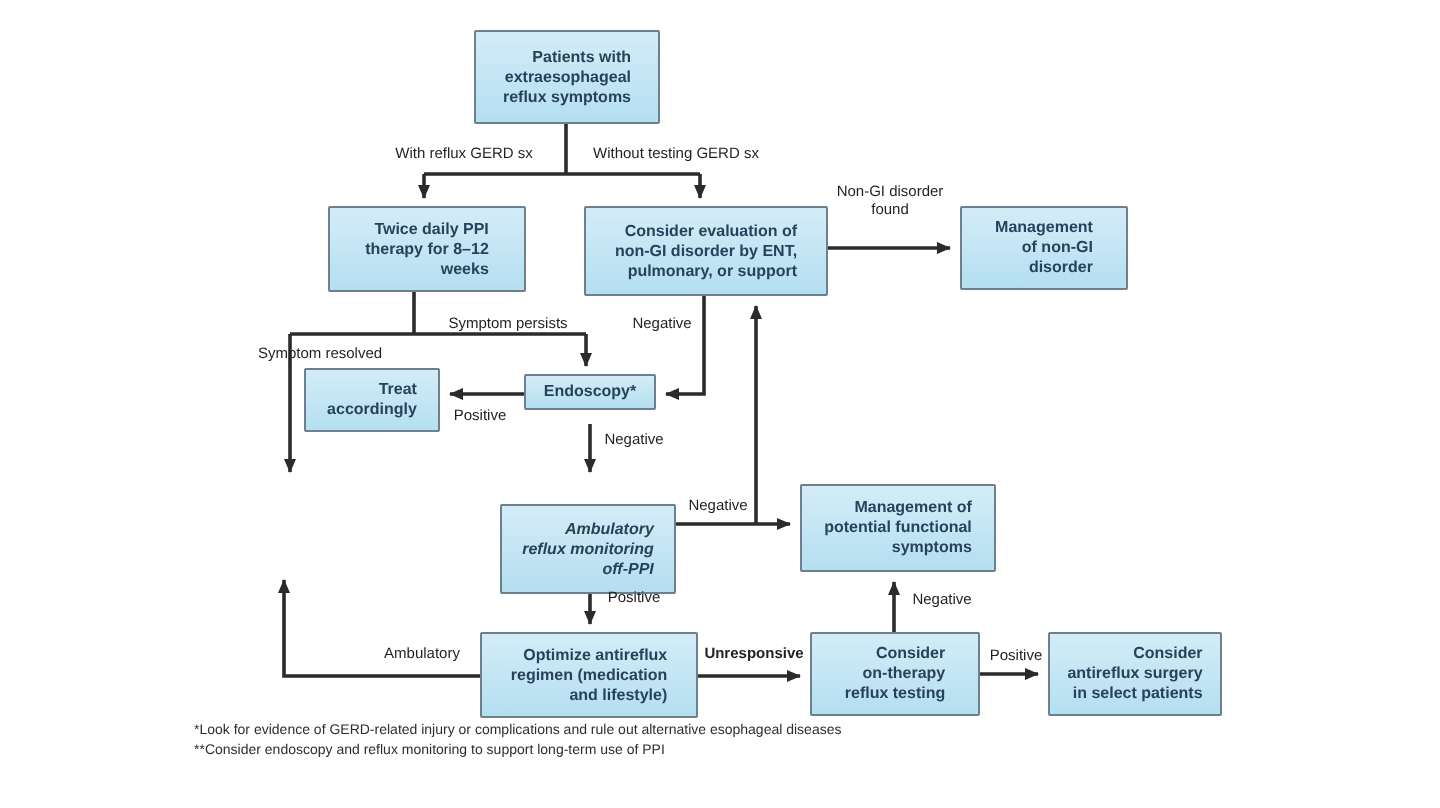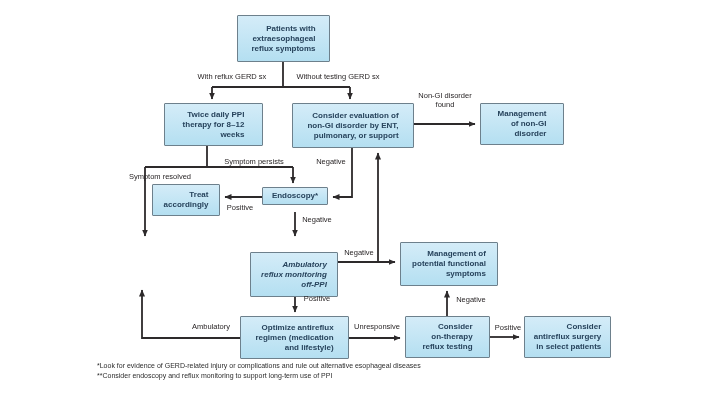--- a/index.html
+++ b/index.html
@@ -141,21 +141,21 @@
   <div class="edge-label" style="left:219px;top:203px;width:42px;">Positive</div>
 
   <div class="edge-label" style="left:295px;top:215px;width:44px;">Negative</div>
 
   <div class="edge-label" style="left:336px;top:248px;width:46px;">Negative</div>
 
   <div class="edge-label" style="left:295px;top:294px;width:44px;">Positive</div>
 
   <div class="edge-label" style="left:186px;top:322px;width:50px;">Ambulatory</div>
 
-  <div class="edge-label" style="left:348px;top:322px;width:58px;">Unresponsive</div>
+  <div class="edge-label" style="left:348px;top:322px;width:58px;font-weight:bold;">Unresponsive</div>
 
   <div class="edge-label" style="left:448px;top:295px;width:46px;">Negative</div>
 
   <div class="edge-label" style="left:488px;top:323px;width:40px;">Positive</div>
 
   <div class="footnote" style="left:97px;top:361px;">*Look for evidence of GERD-related injury or complications and rule out alternative esophageal diseases</div>
   <div class="footnote" style="left:97px;top:371px;">**Consider endoscopy and reflux monitoring to support long-term use of PPI</div>
 
 </div>
 

